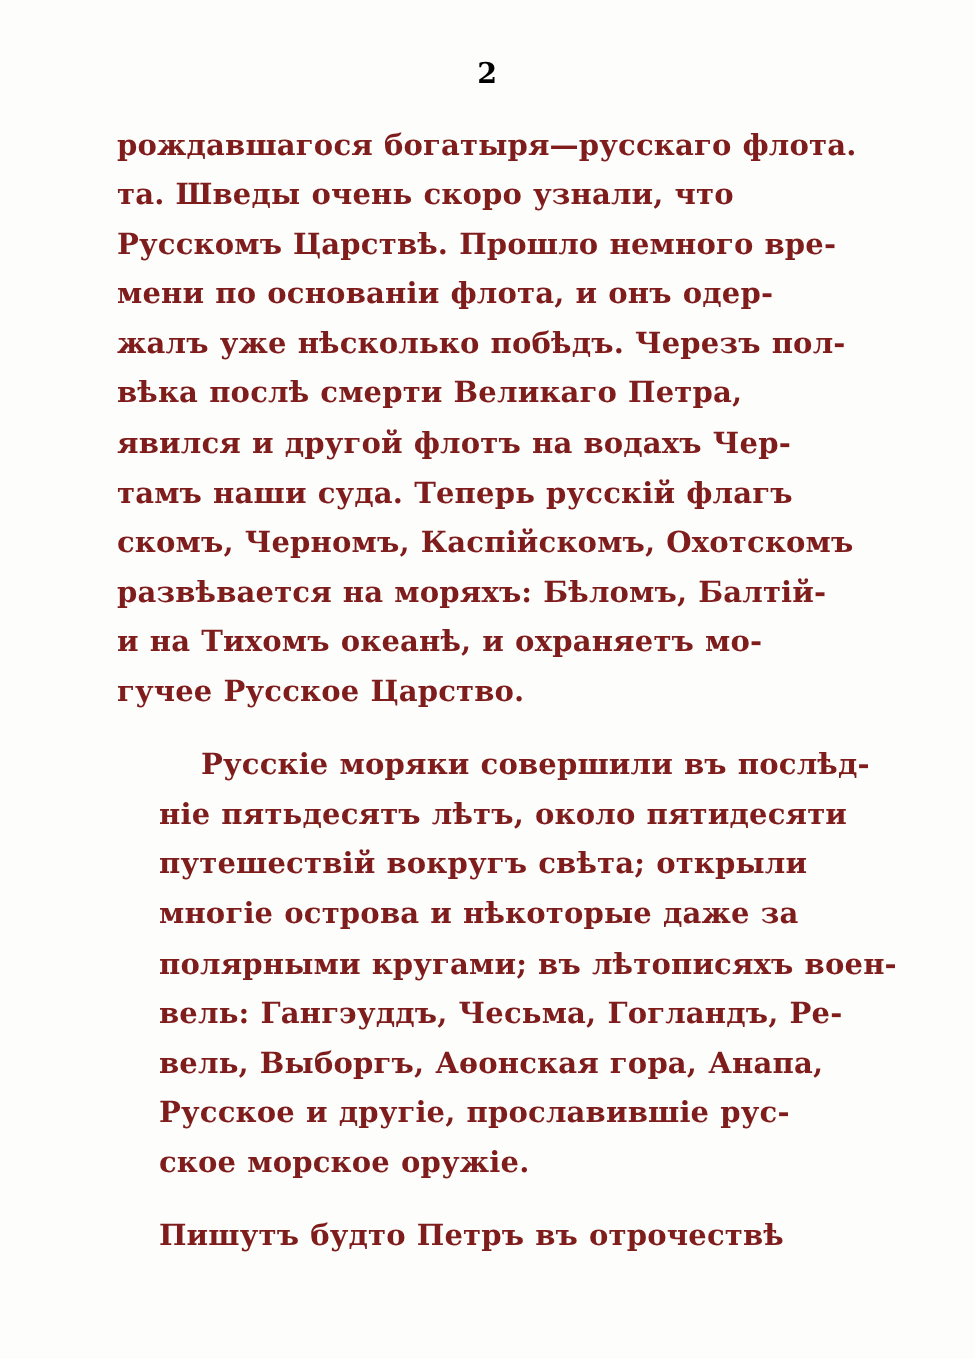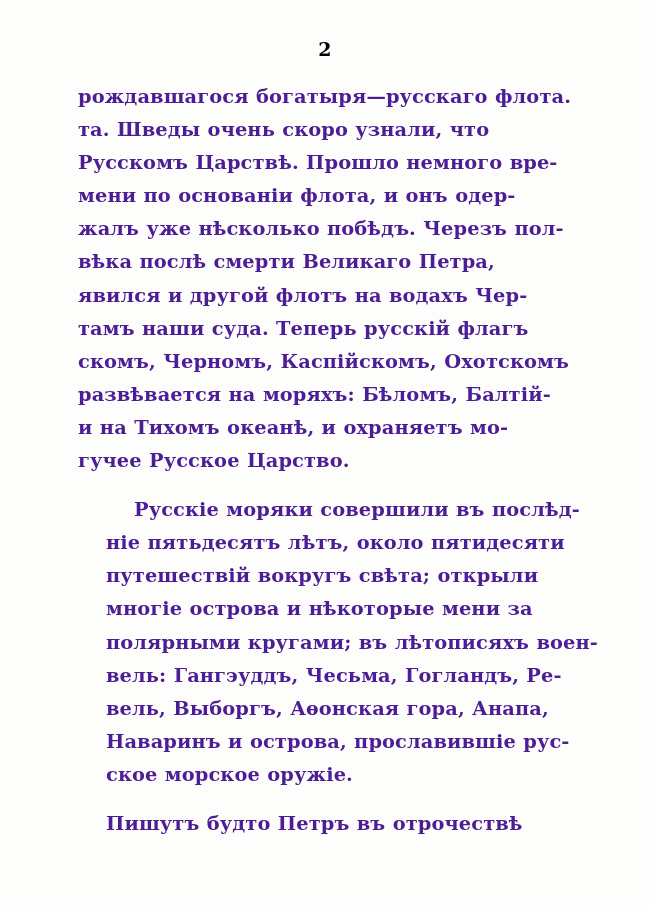--- a/index.html
+++ b/index.html
@@ -39,21 +39,21 @@
   }
   .para {
     margin: 0 0 0 0;
     font-family: "DejaVu Serif", serif;
     font-weight: bold;
     font-size: 19.4px;
     line-height: 33.1px;
     text-align: justify;
     letter-spacing: 0.1px;
     word-spacing: 0.5px;
-    color: #4c1d95;
+    color: #7f1d1d;
   }
   .para.indent {
     text-indent: 28px;
   }
   .para + .para {
     margin-top: 16px;
   }
   .line {
     display: block;
     white-space: nowrap;
@@ -120,33 +120,33 @@
       <span class="line j">
           <span style="margin-left:28px">Русскiе моряки совершили въ послѣд-</span>
         </span>
       <span class="line j">
           <span>нiе пятьдесятъ лѣтъ, около пятидесяти</span>
         </span>
       <span class="line j">
           <span>путешествiй вокругъ свѣта; открыли</span>
         </span>
       <span class="line j">
-          <span>многiе острова и нѣкоторые мени за</span>
+          <span>многiе острова и нѣкоторые даже за</span>
         </span>
       <span class="line j">
           <span>полярными кругами; въ лѣтописяхъ воен-</span>
         </span>
       <span class="line j">
           <span>вель: Гангэуддъ, Чесьма, Гогландъ, Ре-</span>
         </span>
       <span class="line j">
           <span>вель, Выборгъ, Аѳонская гора, Анапа,</span>
         </span>
       <span class="line j">
-          <span>Наваринъ и острова, прославившiе рус-</span>
+          <span>Русское и другiе, прославившiе рус-</span>
         </span>
       <span class="line last">ское морское оружiе.</span>
     </p>
 
     <p class="para indent">
       <span class="line last">Пишутъ будто Петръ въ отрочествѣ</span>
     </p>
 
   </div>
 </div>

